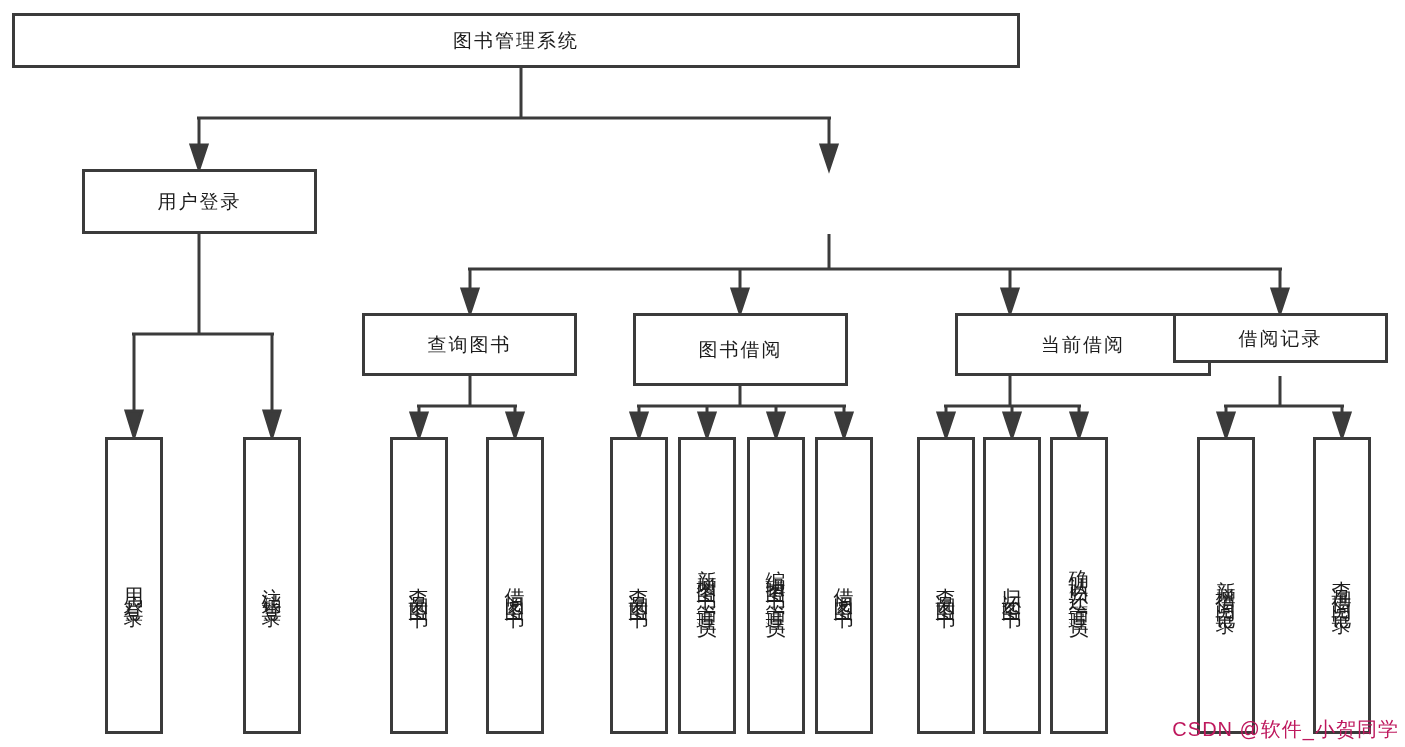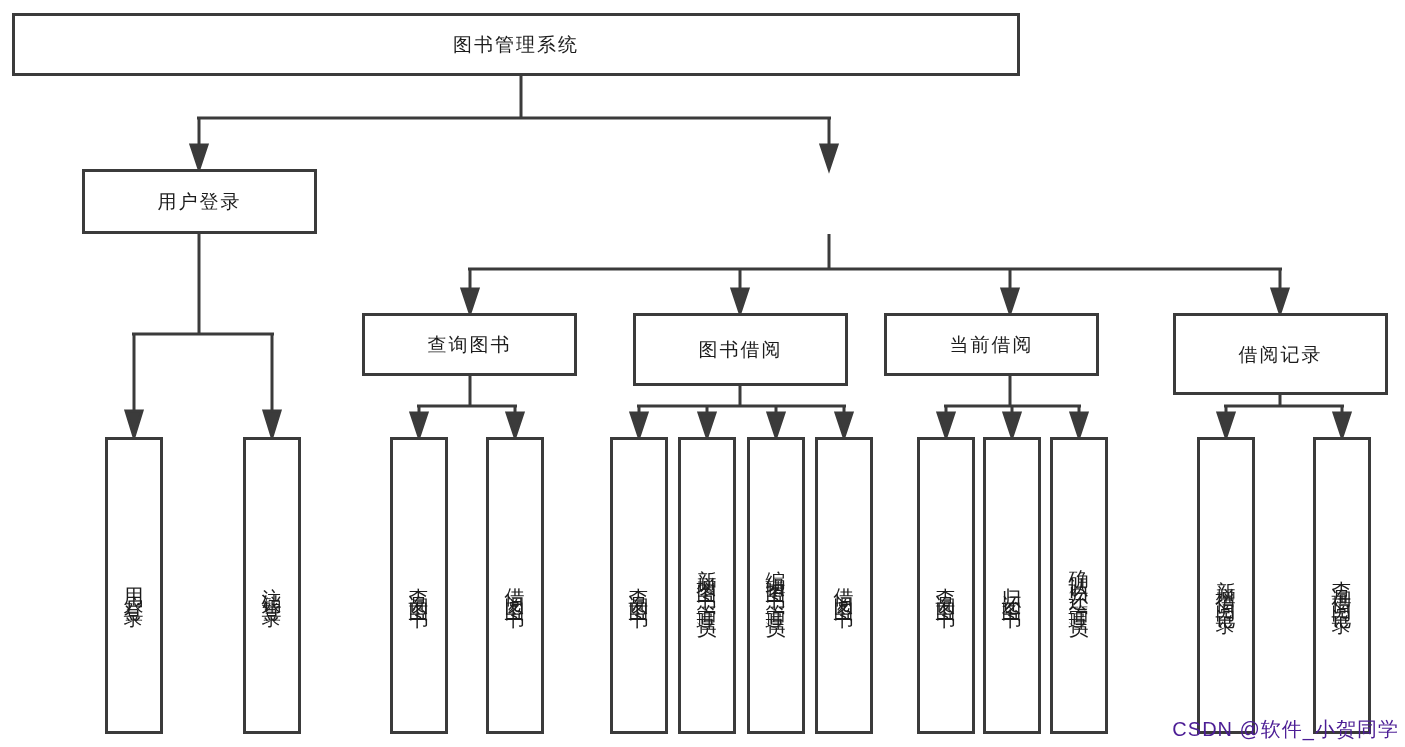--- a/index.html
+++ b/index.html
@@ -38,21 +38,21 @@
     text-orientation: mixed;
     letter-spacing: 7px;
     line-height: 1;
     white-space: nowrap;
   }
   .watermark {
     position: absolute;
     right: 6px;
     bottom: 4px;
     font-size: 20px;
-    color: #4c1d95;
+    color: #be185d;
     letter-spacing: 1px;
   }
 </style>
 </head>
 <body>
 
 <div id="canvas">
 
   <svg id="connectors" viewBox="0 0 1405 747" xmlns="http://www.w3.org/2000/svg" stroke="#3b3b3b" stroke-width="3" fill="#3b3b3b">
 
@@ -110,28 +110,28 @@
     <polygon points="1071,413 1087,413 1079,437"></polygon>
 
     <line x1="1280" y1="376" x2="1280" y2="406"></line>
     <line x1="1224" y1="406" x2="1344" y2="406"></line>
     <line x1="1226" y1="406" x2="1226" y2="415"></line>
     <polygon points="1218,413 1234,413 1226,437"></polygon>
     <line x1="1342" y1="406" x2="1342" y2="415"></line>
     <polygon points="1334,413 1350,413 1342,437"></polygon>
   </svg>
 
-  <div class="box" style="left:12px; top:13px; width:1008px; height:63px;">图书管理系统</div>
+  <div class="box" style="left:12px; top:13px; width:1008px; height:55px;">图书管理系统</div>
 
   <div class="box" style="left:82px; top:169px; width:235px; height:65px;">用户登录</div>
 
   <div class="box" style="left:362px; top:313px; width:215px; height:63px;">查询图书</div>
   <div class="box" style="left:633px; top:313px; width:215px; height:73px;">图书借阅</div>
-  <div class="box" style="left:884px; top:313px; width:215px; height:63px;text-align:right;">当前借阅</div>
-  <div class="box" style="left:1173px; top:313px; width:215px; height:82px;">借阅记录</div>
+  <div class="box" style="left:955px; top:313px; width:256px; height:63px;text-align:right;">当前借阅</div>
+  <div class="box" style="left:1173px; top:313px; width:215px; height:50px;">借阅记录</div>
 
   <div class="box vbox" style="left:105px; top:437px; width:58px; height:297px;">
     <span class="vtext">用户登录</span>
   </div>
   <div class="box vbox" style="left:243px; top:437px; width:58px; height:297px;">
     <span class="vtext">注销登录</span>
   </div>
 
   <div class="box vbox" style="left:390px; top:437px; width:58px; height:297px;">
     <span class="vtext">查询图书</span>

